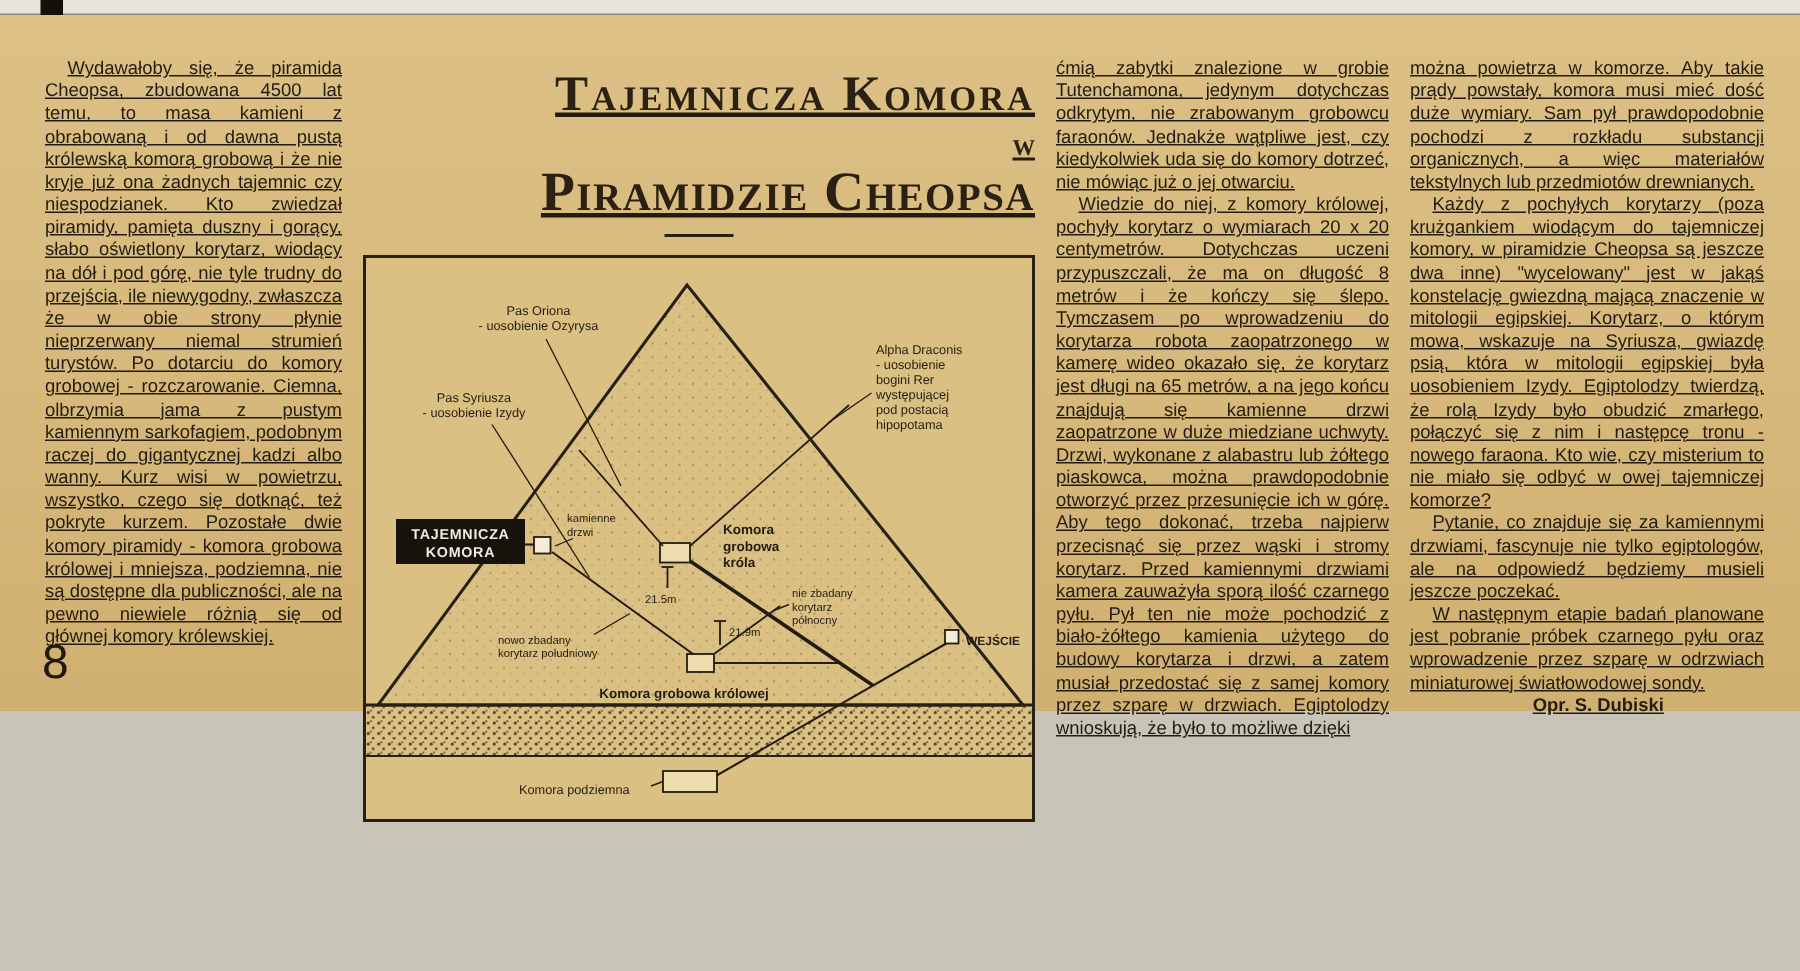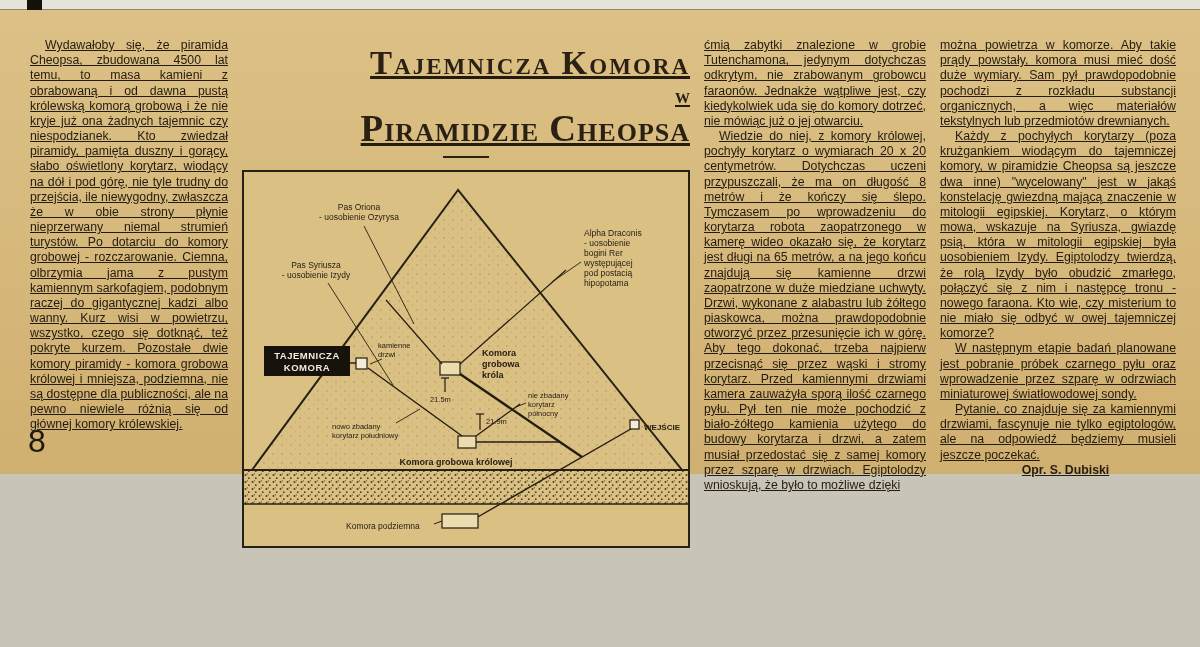--- a/index.html
+++ b/index.html
@@ -185,22 +185,22 @@
       </div>
 
       <div class="col col3">
         <p class="no-indent">ćmią zabytki znalezione w grobie Tutenchamona, jedynym dotychczas odkrytym, nie zrabowanym grobowcu faraonów. Jednakże wątpliwe jest, czy kiedykolwiek uda się do komory dotrzeć, nie mówiąc już o jej otwarciu.</p>
         <p>Wiedzie do niej, z komory królowej, pochyły korytarz o wymiarach 20 x 20 centymetrów. Dotychczas uczeni przypuszczali, że ma on długość 8 metrów i że kończy się ślepo. Tymczasem po wprowadzeniu do korytarza robota zaopatrzonego w kamerę wideo okazało się, że korytarz jest długi na 65 metrów, a na jego końcu znajdują się kamienne drzwi zaopatrzone w duże miedziane uchwyty. Drzwi, wykonane z alabastru lub żółtego piaskowca, można prawdopodobnie otworzyć przez przesunięcie ich w górę. Aby tego dokonać, trzeba najpierw przecisnąć się przez wąski i stromy korytarz. Przed kamiennymi drzwiami kamera zauważyła sporą ilość czarnego pyłu. Pył ten nie może pochodzić z biało-żółtego kamienia użytego do budowy korytarza i drzwi, a zatem musiał przedostać się z samej komory przez szparę w drzwiach. Egiptolodzy wnioskują, że było to możliwe dzięki</p>
       </div>
 
       <div class="col col4">
         <p class="no-indent">można powietrza w komorze. Aby takie prądy powstały, komora musi mieć dość duże wymiary. Sam pył prawdopodobnie pochodzi z rozkładu substancji organicznych, a więc materiałów tekstylnych lub przedmiotów drewnianych.</p>
         <p>Każdy z pochyłych korytarzy (poza krużgankiem wiodącym do tajemniczej komory, w piramidzie Cheopsa są jeszcze dwa inne) "wycelowany" jest w jakąś konstelację gwiezdną mającą znaczenie w mitologii egipskiej. Korytarz, o którym mowa, wskazuje na Syriusza, gwiazdę psią, która w mitologii egipskiej była uosobieniem Izydy. Egiptolodzy twierdzą, że rolą Izydy było obudzić zmarłego, połączyć się z nim i następcę tronu - nowego faraona. Kto wie, czy misterium to nie miało się odbyć w owej tajemniczej komorze?</p>
+        <p>Pytanie, co znajduje się za kamiennymi drzwiami, fascynuje nie tylko egiptologów, ale na odpowiedź będziemy musieli jeszcze poczekać.</p>
         <p>W następnym etapie badań planowane jest pobranie próbek czarnego pyłu oraz wprowadzenie przez szparę w odrzwiach miniaturowej światłowodowej sondy.</p>
-        <p>Pytanie, co znajduje się za kamiennymi drzwiami, fascynuje nie tylko egiptologów, ale na odpowiedź będziemy musieli jeszcze poczekać.</p>
         <p class="byline">Opr. S. Dubiski</p>
       </div>
 
     </div>
 
     <div class="page-number">8</div>
   </div>
 </div>
 
 </body></html>

